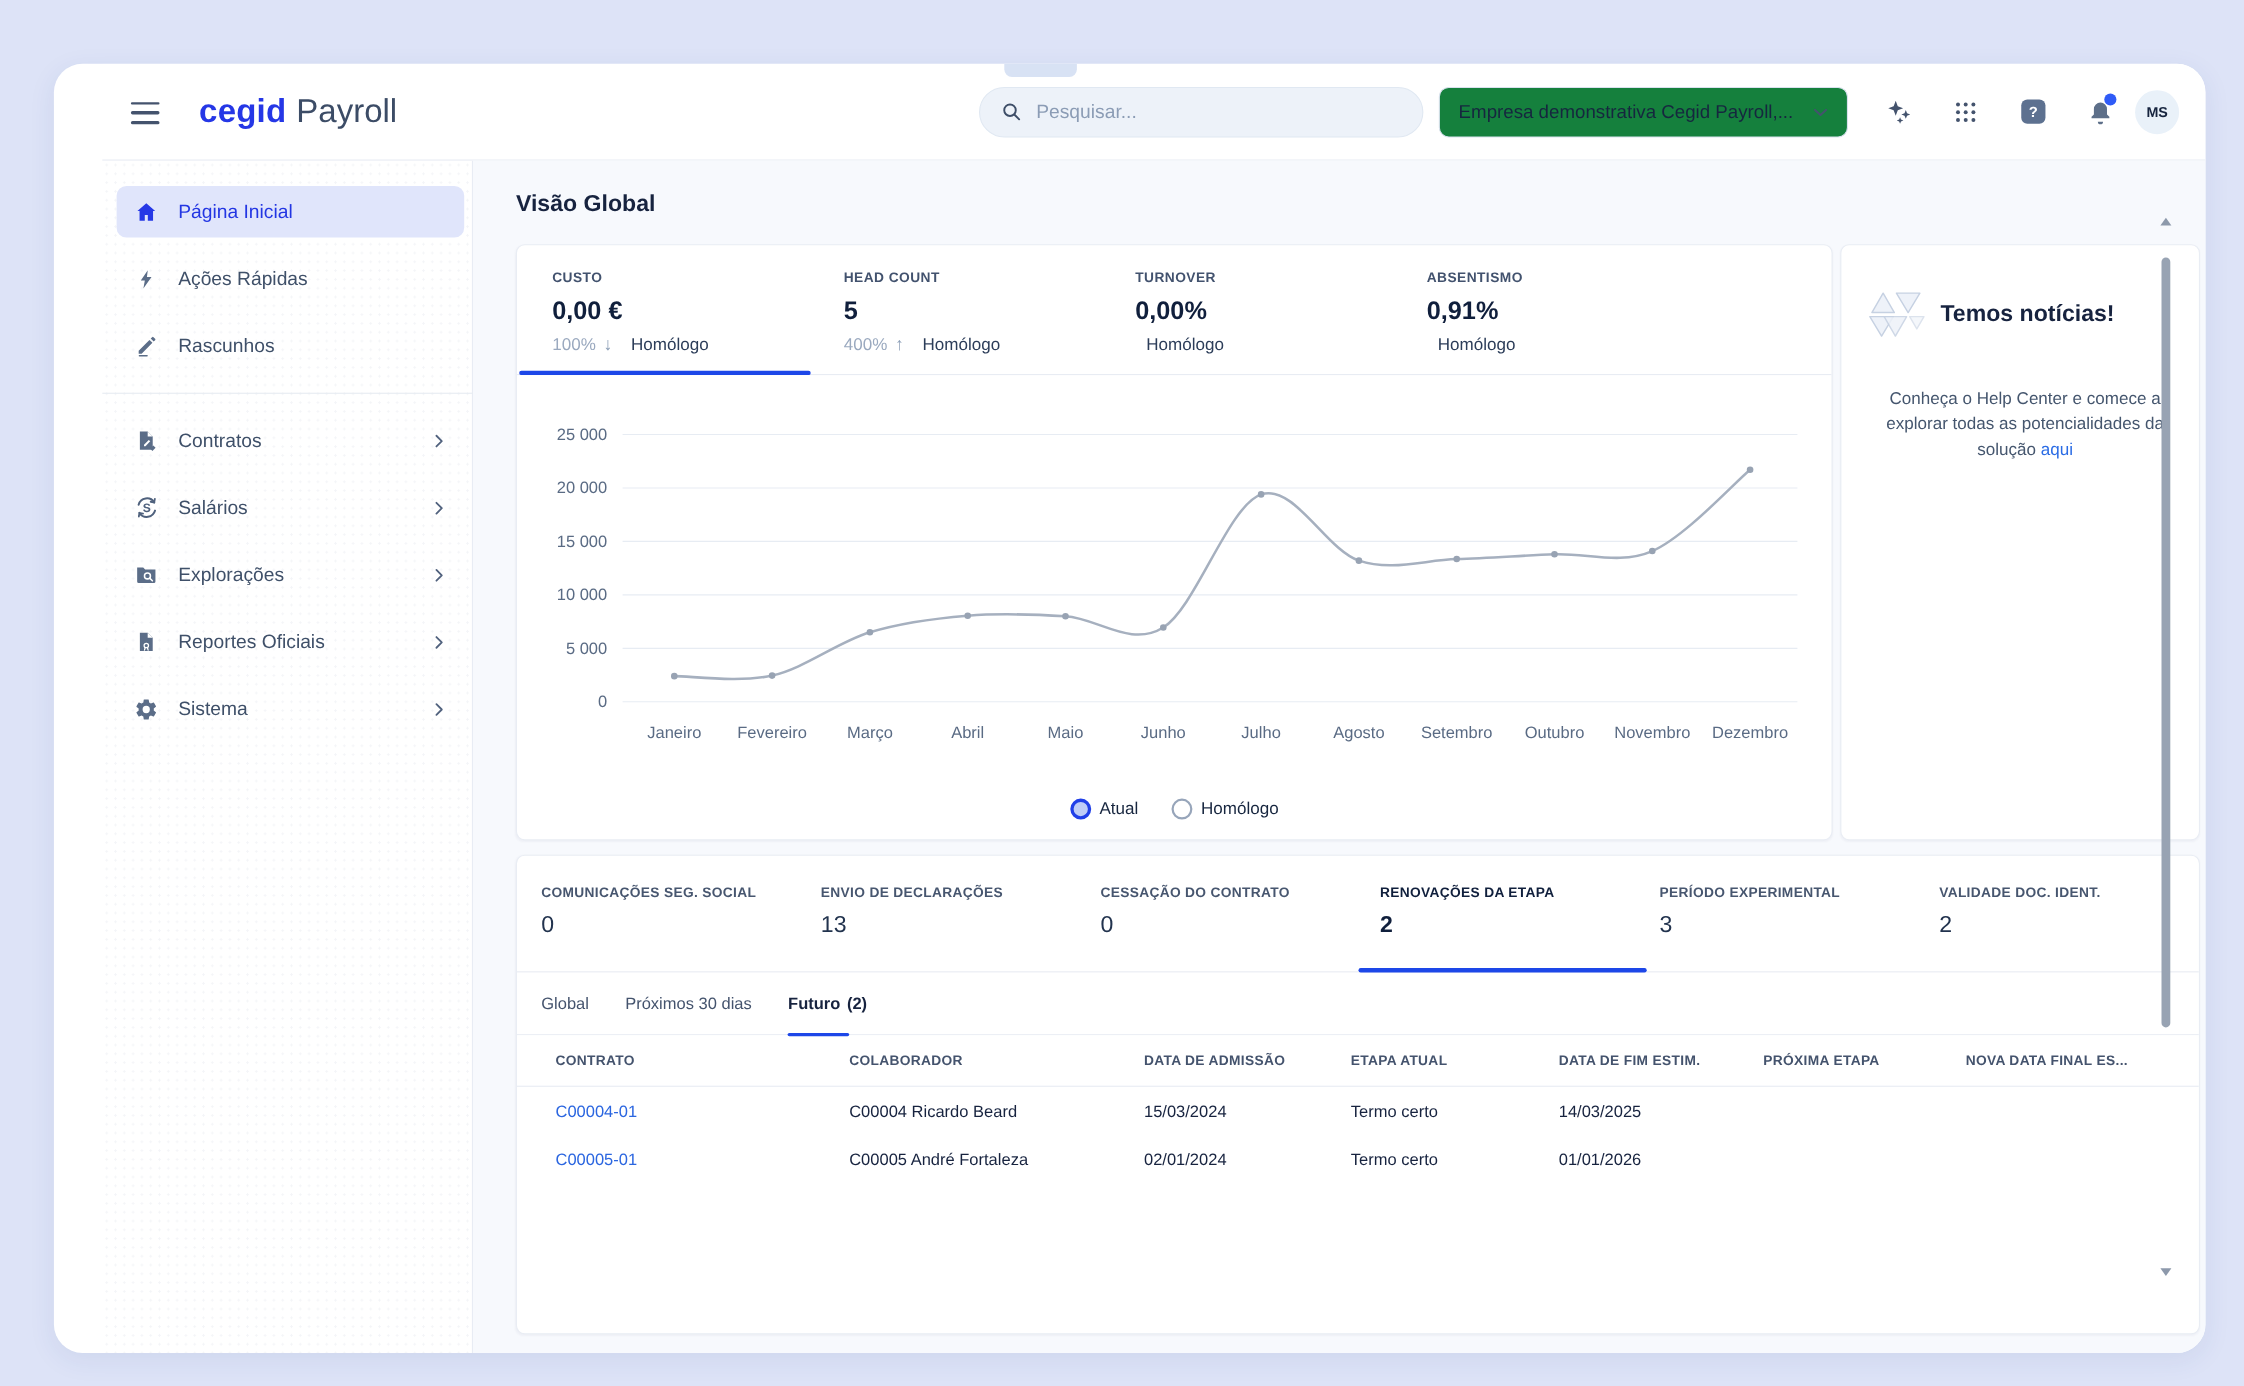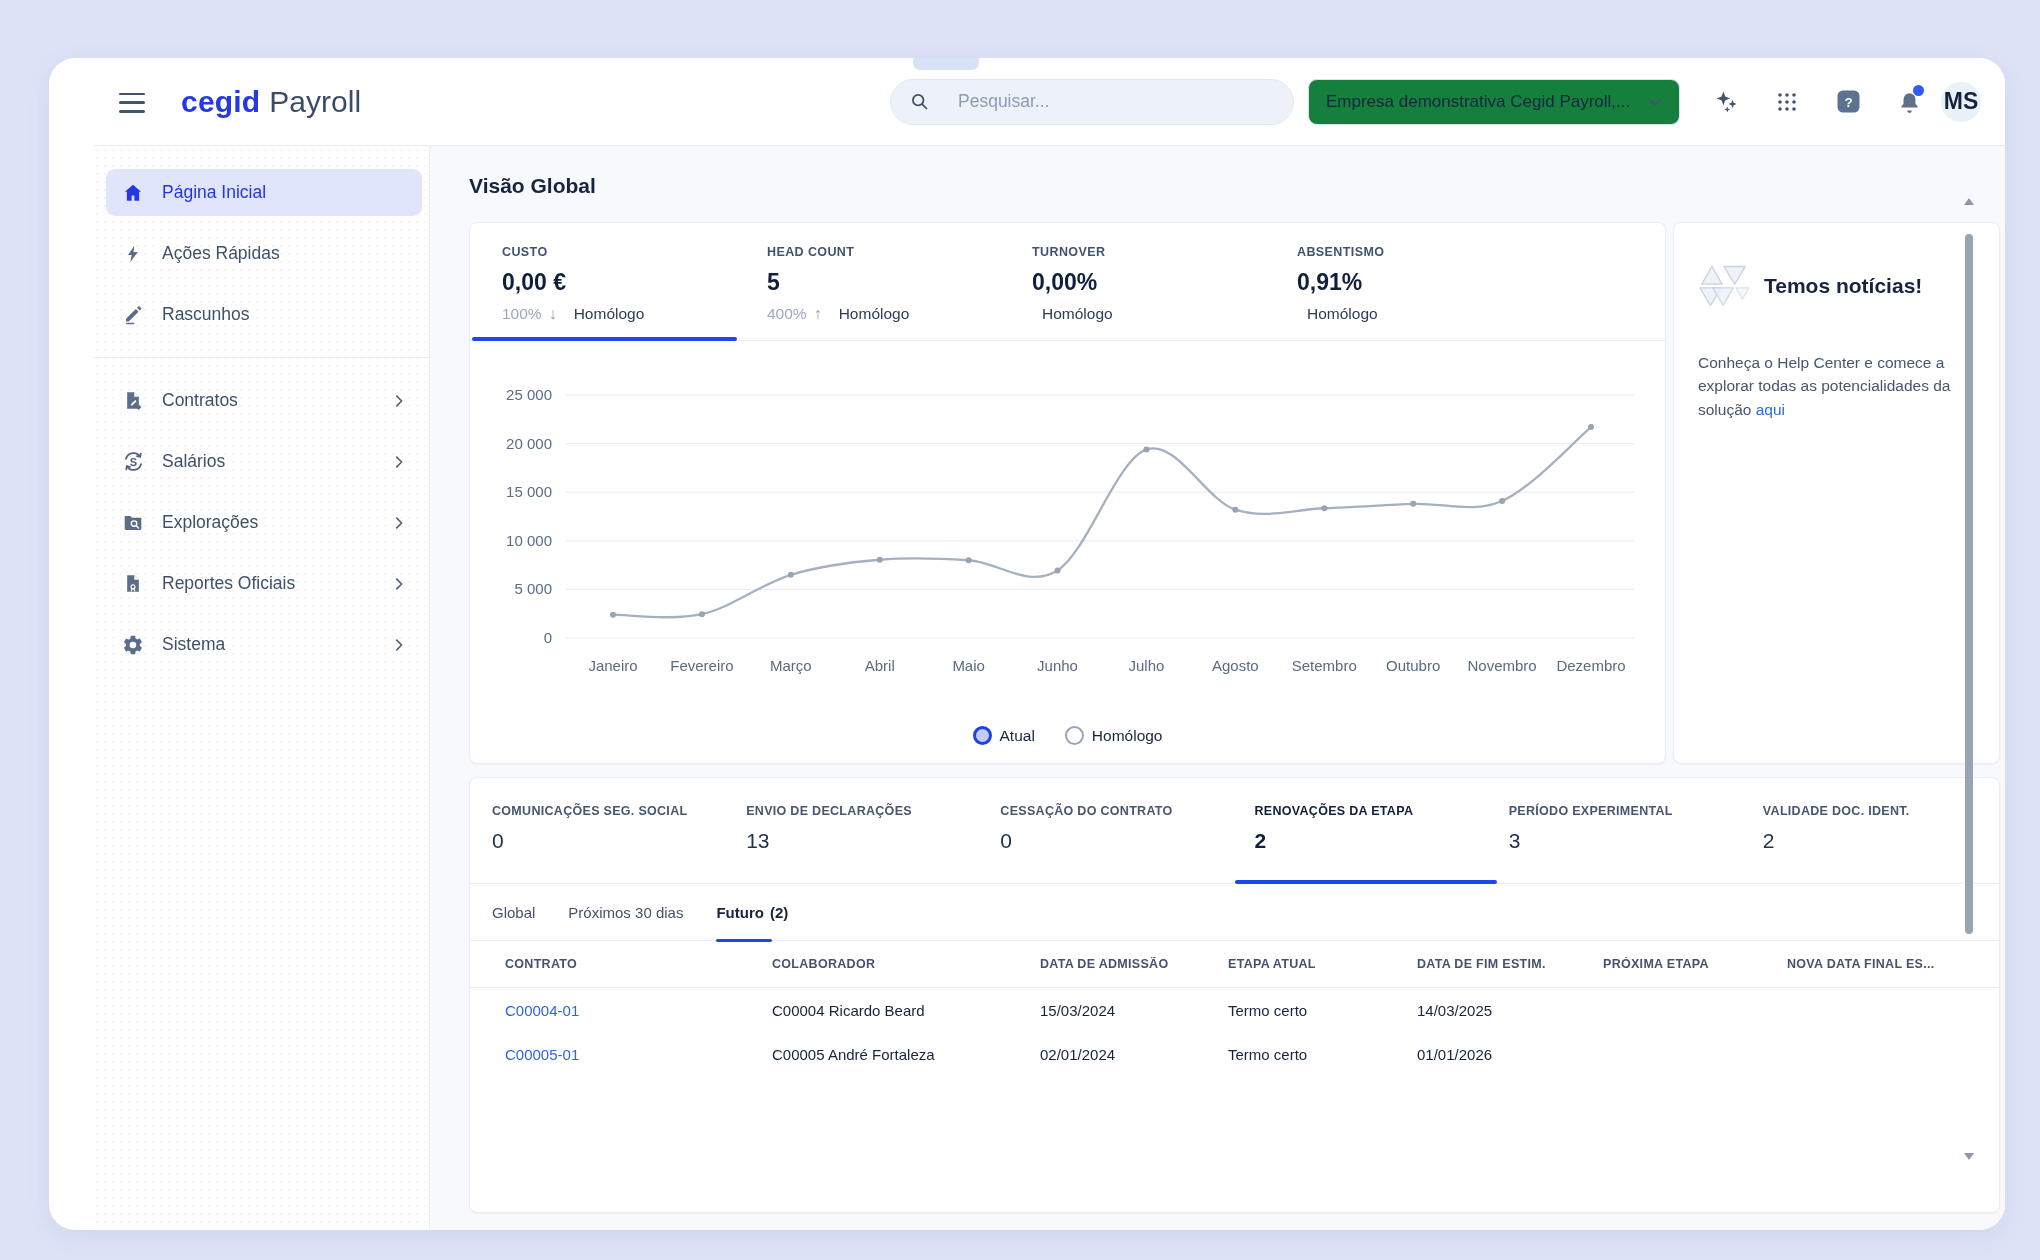--- a/index.html
+++ b/index.html
@@ -27,40 +27,40 @@
     background:#d8e2f4; border-radius:0 0 7px 7px; }
   .hamburger { width:26px; height:20px; display:flex; flex-direction:column;
     justify-content:space-between; cursor:pointer; margin-top:2px;}
   .hamburger span { display:block; height:2.6px; background:#44536d; border-radius:2px; }
   .brand { display:flex; align-items:baseline; gap:9px; margin-left:36px; }
   .brand .b1 { font-size:30px; font-weight:bold; color:#2537e6; letter-spacing:.2px; }
   .brand .b2 { font-size:30px; font-weight:400; color:#3c4c66; }
   .search {
     margin-left:auto; width:404px; height:46px; border-radius:23px;
     background:#edf2f9; border:1px solid #e0e8f2; display:flex; align-items:center;
-    padding:0 18px; gap:28px;
+    padding:0 18px; gap:12px;
   }
   .search input { border:none; outline:none; background:transparent; flex:1;
     font-family:inherit; font-size:17.5px; color:#2c3d57; }
   .search input::placeholder { color:#8b9cb5; }
   .company {
     margin-left:14px; width:372px; height:46px; border-radius:9px; background:#15803d;
     border:1px solid #d9e1ee; display:flex; align-items:center; padding:0 14px 0 17px;
     cursor:pointer;
   }
   .company .cname { flex:1; font-size:17px; color:#16263f; white-space:nowrap;
     overflow:hidden; text-overflow:ellipsis; }
   .hicons { display:flex; align-items:center; margin-left:26px; gap:21px; }
   .hicon { width:40px; height:40px; display:flex; align-items:center; justify-content:center;
     cursor:pointer; position:relative; border-radius:8px; }
   .bell-dot { position:absolute; top:3px; right:5px; width:11px; height:11px;
     border-radius:50%; background:#2f5bf7; }
   .avatar { width:40px; height:40px; border-radius:50%; background:#e9f1f9;
     display:flex; align-items:center; justify-content:center; font-weight:bold;
-    font-size:23px; color:#16243e; margin-left:12px; cursor:pointer; }
+    font-size:13px; color:#16243e; margin-left:12px; cursor:pointer; }
   
   .body-row { flex:1; display:flex; min-height:0; }
   .sidebar {
     width:337px; flex:0 0 337px; background:#fff; border-right:1px solid #e8ecf4;
     padding:23px 7px 0 13px;
     background-image:radial-gradient(rgba(110,125,160,.07) 1px, transparent 1.2px);
     background-size:8px 8px;
   }
   .side-item { height:47px; display:flex; align-items:center; gap:17px;
     padding:0 14px 0 15px; border-radius:9px; cursor:pointer; margin-bottom:14px;
@@ -92,21 +92,21 @@
   .legend { position:absolute; left:0; right:0; bottom:18px; display:flex;
     justify-content:center; gap:30px; }
   .leg-item { display:flex; align-items:center; gap:8px; cursor:pointer; }
   .radio { width:19px; height:19px; border-radius:50%; border:2px solid #97a5ba; background:#fff; }
   .leg-item.active .radio { border:3.5px solid #2140e8; background:#bfcdf7; }
   .leg-lbl { font-size:15.5px; color:#17263f; }
   
   .news-card { width:327px; height:542px; padding:40px 24px 0 24px; }
   .news-head { display:flex; align-items:center; gap:14px; }
   .news-title { font-size:21px; font-weight:bold; color:#17233f; }
-  .news-body { margin-top:42px; font-size:15.5px; line-height:1.5; color:#45566e; width:286px; }
+  .news-body { margin-top:42px; font-size:15.5px; line-height:1.5; color:#45566e; width:286px;text-align:center; }
   .news-link { color:#2b6ce5; cursor:pointer; }
   
   .alerts-card { margin-top:13px; width:1531px; height:436px; overflow:hidden; }
   .atabs { display:flex; padding:0 2px; border-bottom:1px solid #e8ecf3; }
   .atab { width:265px; padding:26px 8px 0 20px; height:105px; position:relative; cursor:pointer; }
   .atab .a-lbl { font-size:12.5px; font-weight:bold; letter-spacing:.3px; color:#47566f; }
   .atab .a-val { font-size:21px; color:#22334e; margin-top:11px; }
   .atab.active .a-lbl { color:#101f3c; }
   .atab.active .a-val { font-weight:bold; color:#101f3c; }
   .atab .a-under { display:none; position:absolute; left:0; width:262px; bottom:-1px;

